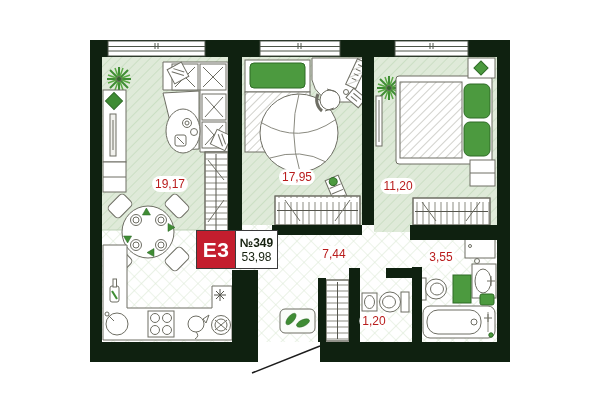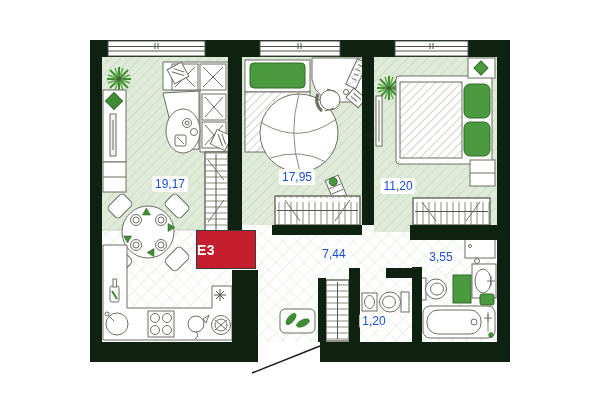--- a/index.html
+++ b/index.html
@@ -1,25 +1,25 @@
 <!DOCTYPE html>
 <html><head>
 <meta charset="utf-8">
 <style>
   html,body{margin:0;padding:0;background:#fff;width:600px;height:400px;overflow:hidden;}
   #stage{position:relative;width:600px;height:400px;background:#fff;font-family:"Liberation Sans",sans-serif;}
   #plan-svg{position:absolute;left:0;top:0;}
   .rlabel{
     position:absolute;transform:translate(-50%,-50%);
-    background:#fff;padding:0 3px;border-radius:3px;
-    font-size:12px;line-height:16px;color:#1d4ed8;white-space:nowrap;
+    background:#fff;padding:0 3px;border-radius:8px;
+    font-size:12px;line-height:16px;color:#b91c1c;white-space:nowrap;
   }
   .badge{position:absolute;left:196px;top:230px;height:37px;display:flex;border:1px solid #3a3a3a;box-sizing:content-box;}
-  .badge-red{width:58px;background:#c41e2e;color:#fff;display:flex;align-items:center;justify-content:flex-start;
-    font-size:14px;font-weight:bold;letter-spacing:0.5px;}
+  .badge-red{width:38px;background:#c41e2e;color:#fff;display:flex;align-items:center;justify-content:center;
+    font-size:21px;font-weight:bold;letter-spacing:0.5px;}
   .badge-white{width:42px;background:#fff;border-left:1px solid #3a3a3a;display:flex;flex-direction:column;
     justify-content:center;align-items:center;padding:0 1px;box-sizing:border-box;}
   .unit-num{font-size:12px;font-weight:bold;color:#16210f;line-height:14px;white-space:nowrap;}
   .unit-area{font-size:12px;color:#16210f;line-height:14px;white-space:nowrap;}
 </style>
 </head>
 <body>
 
 <div id="stage">
 
@@ -394,15 +394,19 @@
   <div class="rlabel" style="left:297px;top:177px">17,95</div>
   <div class="rlabel" style="left:398px;top:186px">11,20</div>
   <div class="rlabel" style="left:334px;top:254px">7,44</div>
   <div class="rlabel" style="left:441px;top:257px">3,55</div>
   <div class="rlabel" style="left:374px;top:321px">1,20</div>
 
   <div class="badge">
     <div class="badge-red">
       <span>E3</span>
     </div>
+    <div class="badge-white">
+      <div class="unit-num">№349</div>
+      <div class="unit-area">53,98</div>
+    </div>
   </div>
 
 </div>
 
 </body></html>

